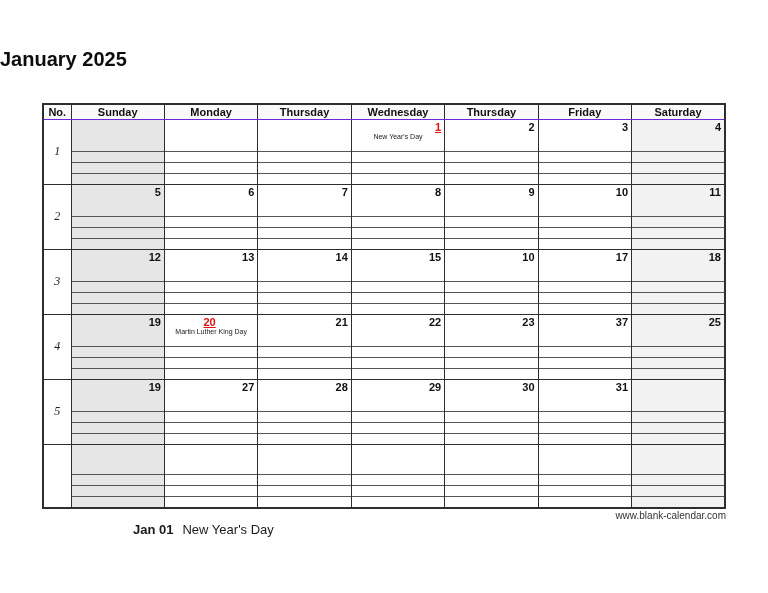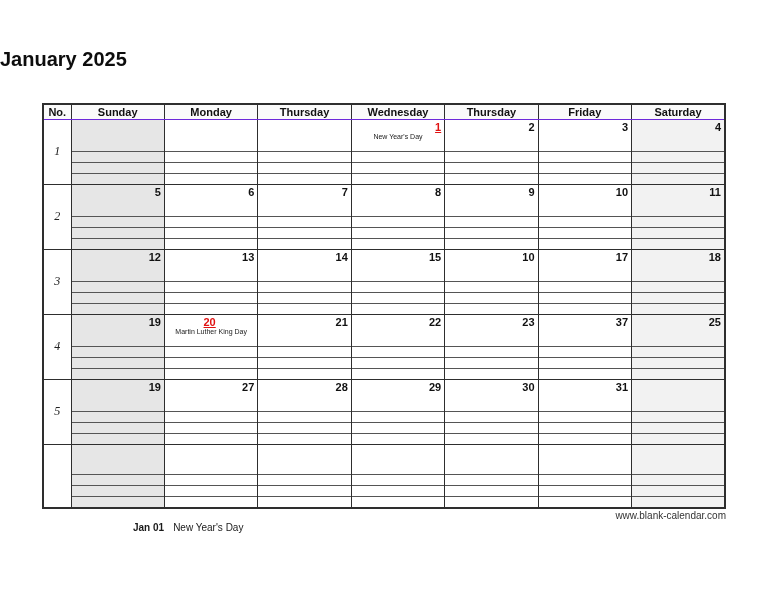--- a/index.html
+++ b/index.html
@@ -79,21 +79,21 @@
     height: 33px;
     background: repeating-linear-gradient(to bottom, #555 0 1px, transparent 1px 11px);
   }
   .site {
     position: absolute;
     top: 510px;
     right: 42px;
     font-size: 10px;
     color: #333;
   }
-  .legend { position: absolute; top: 522px; left: 0; width: 100%; height: 16px; font-size: 10px; color: #1a1a1a; }
+  .legend { position: absolute; top: 522px; left: 0; width: 100%; height: 16px; font-size: 13px; color: #1a1a1a; }
   .leg { position: absolute; top: 0; white-space: nowrap; }
   .leg-1 { left: 133px; }
   .leg-2 { left: 408px; }
   .leg b { font-weight: bold; margin-right: 9px; }
 </style>
 </head>
 <body>
 
 <div class="page">
 

